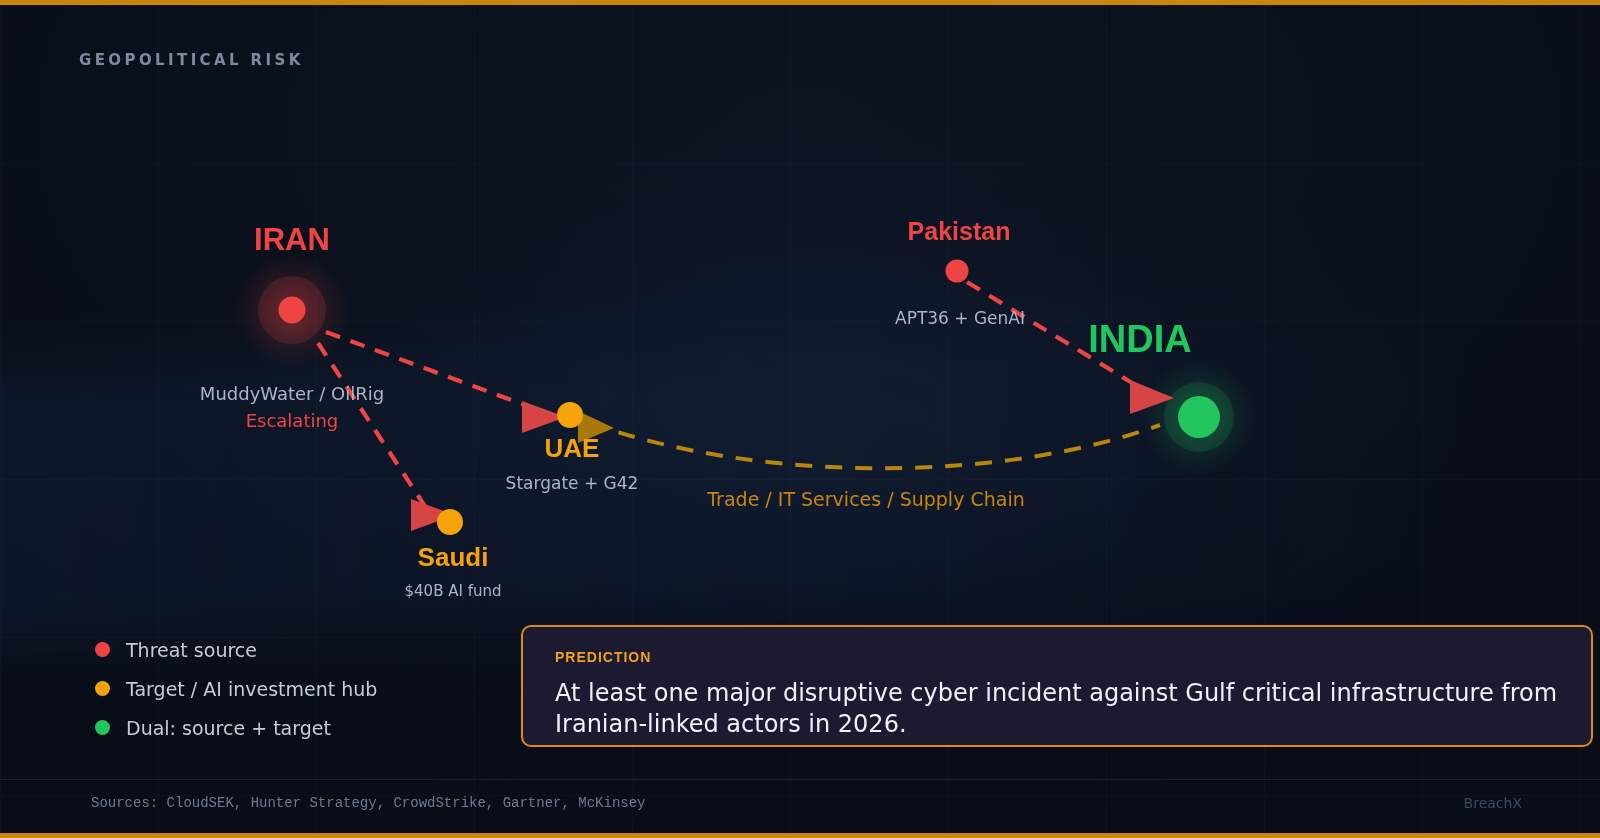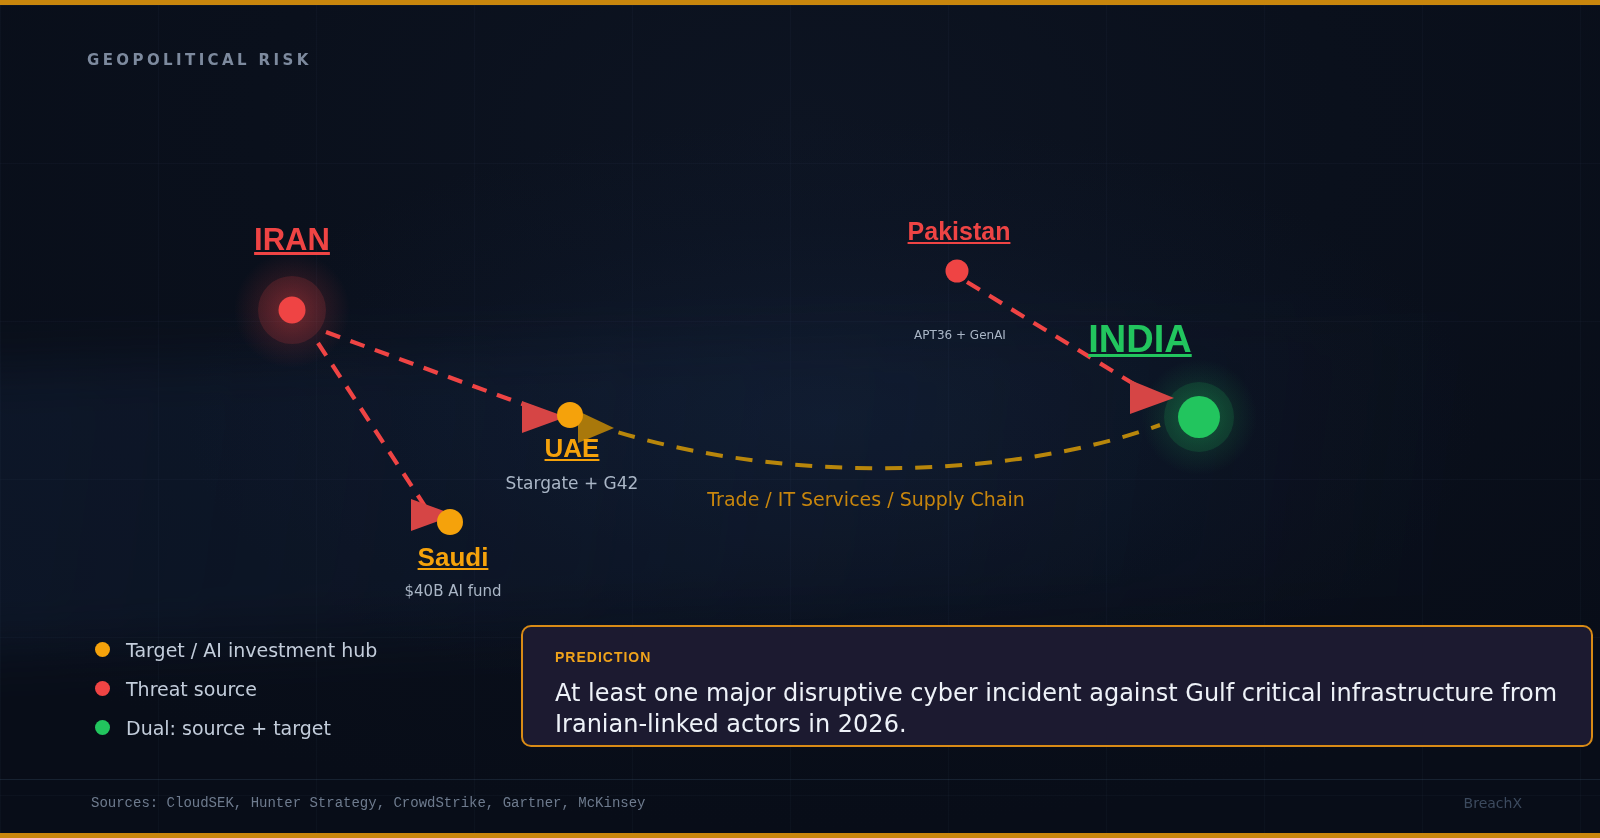--- a/index.html
+++ b/index.html
@@ -32,38 +32,38 @@
   #sheen{
     position:absolute;left:-6%;top:40%;width:115%;height:34%;
     background:linear-gradient(100deg, rgba(30,55,95,0.22), rgba(22,40,72,0.10) 55%, rgba(0,0,0,0) 85%);
     transform:rotate(-2.2deg);
     filter:blur(26px);
     pointer-events:none;
   }
 
   
   #kicker{
-    position:absolute;left:87px;top:46px;
+    position:absolute;left:79px;top:46px;
     font-size:15px;letter-spacing:3.4px;font-weight:600;
     color:#7d8a9e;
   }
   #title{
     position:absolute;left:78px;top:74px;
     font-size:44px;font-weight:bold;color:#f2f5fa;
     letter-spacing:-0.4px;
     font-family:"Liberation Sans", sans-serif;
     text-shadow:0 2px 14px rgba(0,0,0,0.55);
   }
 
   
   #map{position:absolute;left:0;top:0;width:1600px;height:838px;pointer-events:none;}
 
   
   .nlabel{position:absolute;text-align:center;transform:translateX(-50%);white-space:nowrap;}
-  .nname{font-weight:bold;font-family:"Liberation Sans",sans-serif;text-decoration:underline;}
+  .nname{font-weight:bold;font-family:"Liberation Sans",sans-serif;}
   .nsub{color:#aab6c6;}
   .nnote{}
 
   
   #legend{position:absolute;left:95px;top:625px;}
   .lgrow{display:flex;align-items:center;height:39px;}
   .lgdot{width:15px;height:15px;border-radius:50%;margin-right:16px;flex:0 0 auto;}
   .lgtxt{font-size:19px;color:#c3cddb;}
 
   
@@ -144,26 +144,30 @@
     <circle cx="292" cy="305" r="13.5" fill="#ef4444"></circle>
     <circle cx="957" cy="266" r="11.5" fill="#ef4444"></circle>
     <circle cx="570" cy="410" r="13" fill="#f5a20b"></circle>
     <circle cx="450" cy="517" r="13" fill="#f5a20b"></circle>
     <circle cx="1199" cy="412" r="21" fill="#22c55e"></circle>
   </svg>
 
   <div class="nlabel" style="left:292px;top:217px;">
     <div class="nname" style="font-size:31px;color:#ef4444;">IRAN</div>
   </div>
+  <div class="nlabel" style="left:292px;top:378px;">
+    <div class="nsub" style="font-size:18px;">MuddyWater / OilRig</div>
+    <div class="nnote" style="font-size:18px;margin-top:6px;color:#ef4444;">Escalating</div>
+  </div>
 
   <div class="nlabel" style="left:959px;top:212px;">
     <div class="nname" style="font-size:25px;color:#ef4444;">Pakistan</div>
   </div>
   <div class="nlabel" style="left:960px;top:303px;">
-    <div class="nsub" style="font-size:12px;margin-top:20px;">APT36 + GenAI</div>
+    <div class="nsub" style="font-size:17px;">APT36 + GenAI</div>
   </div>
 
   <div class="nlabel" style="left:572px;top:428px;">
     <div class="nname" style="font-size:26px;color:#f5a20b;">UAE</div>
     <div class="nsub" style="font-size:17px;margin-top:9px;">Stargate + G42</div>
   </div>
 
   <div class="nlabel" style="left:453px;top:537px;">
     <div class="nname" style="font-size:26px;color:#f5a20b;">Saudi</div>
     <div class="nsub" style="font-size:15px;margin-top:9px;">$40B AI fund</div>
@@ -173,29 +177,29 @@
     <div class="nname" style="font-size:38px;color:#22c55e;">INDIA</div>
   </div>
   <div class="nlabel" style="left:1199px;top:495px;">
   </div>
 
   <div class="nlabel" style="left:866px;top:483px;">
     <div style="font-size:19px;color:#c8860d;">Trade / IT Services / Supply Chain</div>
   </div>
 
   <div id="legend">
+    <div class="lgrow">
+      <span class="lgdot" style="background:#ef4444;"></span>
+      <span class="lgtxt">Threat source</span>
+    </div>
     <div class="lgrow">
       <span class="lgdot" style="background:#f5a20b;"></span>
       <span class="lgtxt">Target / AI investment hub</span>
     </div>
     <div class="lgrow">
-      <span class="lgdot" style="background:#ef4444;"></span>
-      <span class="lgtxt">Threat source</span>
-    </div>
-    <div class="lgrow">
       <span class="lgdot" style="background:#22c55e;"></span>
       <span class="lgtxt">Dual: source + target</span>
     </div>
   </div>
 
   <div id="pred">
     <div id="predkicker">PREDICTION</div>
     <div id="predbody">At least one major disruptive cyber incident against Gulf critical infrastructure from Iranian-linked actors in 2026.</div>
   </div>
 

